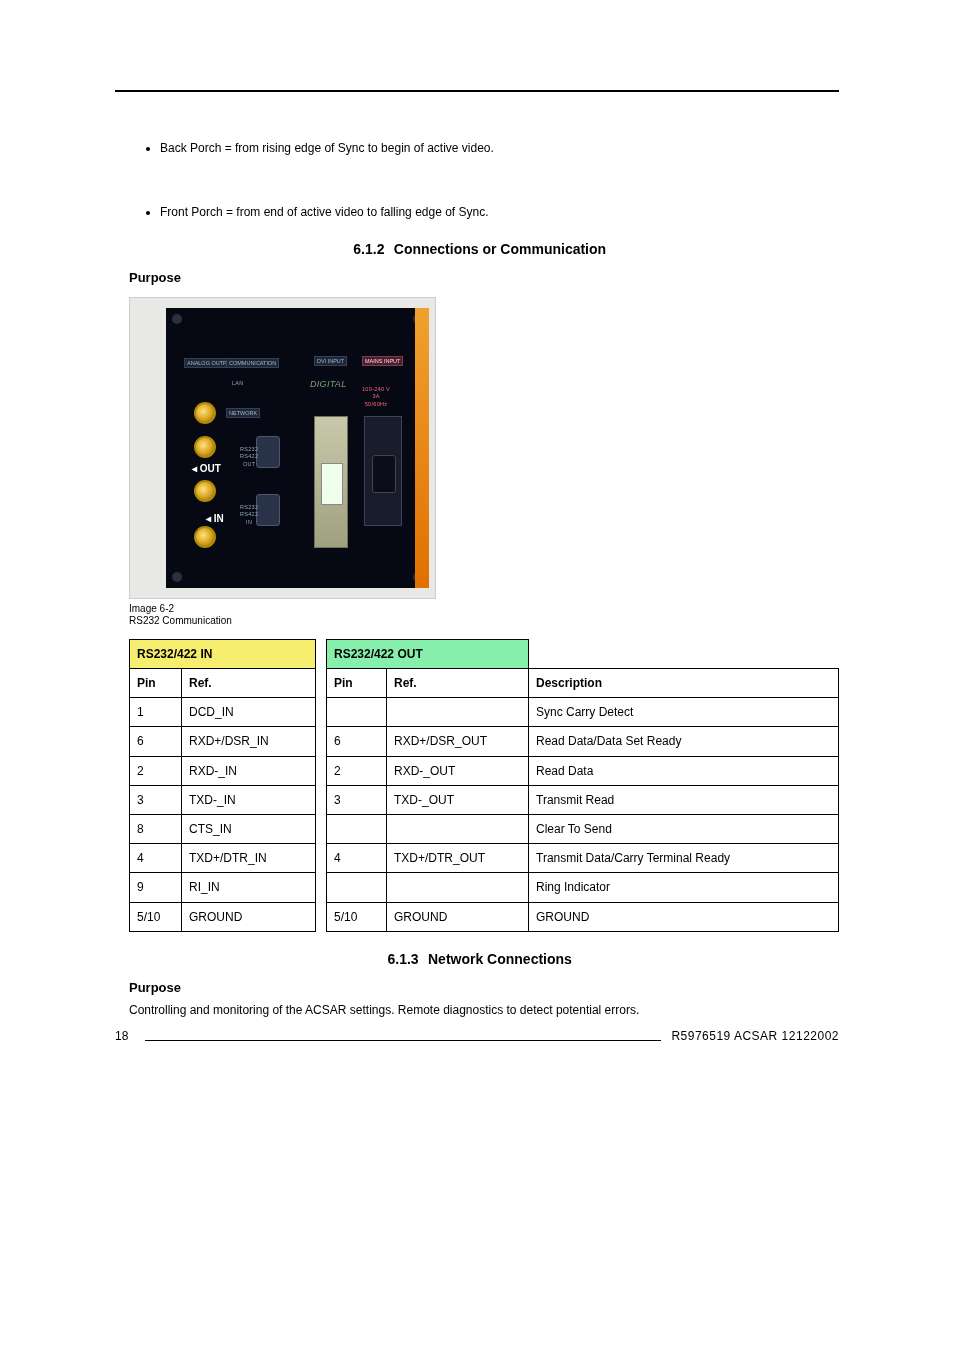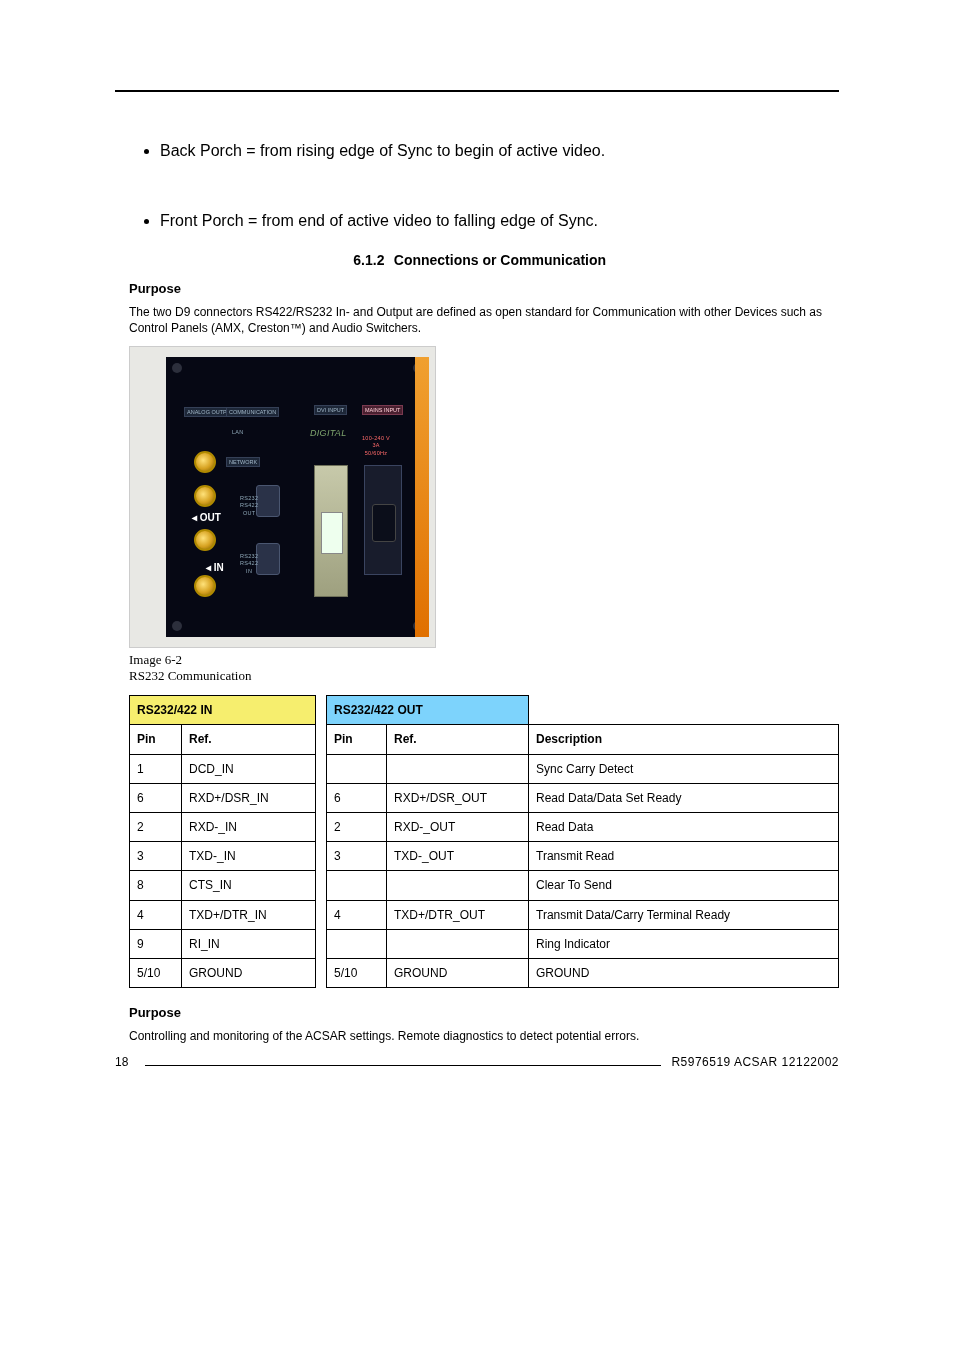--- a/index.html
+++ b/index.html
@@ -16,21 +16,21 @@
   }
   .top-rule {
     border-top: 2px solid #000;
     margin-bottom: 18px;
   }
   ul.notes {
     margin: 0 0 20px 0;
     padding-left: 45px;
   }
   ul.notes li {
-    font-size: 16px;
+    font-size: 12px;
     margin-bottom: 2px;
     margin-top: 48px;
   }
   h3.section-num {
     font-size: 14px;
     font-weight: bold;
     margin: 18px 0 10px 0;
     text-align: center;
   }
   .section-num .num {
@@ -108,23 +108,22 @@
     position:absolute; left:198px; top:108px; width:36px; height:108px;
     background:#181c2c; border:1px solid #3a4460;
   }
   .iec-block .plug { position:absolute; left:7px; top:38px; width:22px; height:36px; background:#0b0e1a; border:1px solid #444; border-radius:3px;}
   .side-strip {
     position:absolute; right:0; top:0; bottom:0; width:14px;
     background: linear-gradient(#f0a030, #e07000);
   }
   .caption {
     margin: 4px 0 12px 14px;
-    font-size: 13px;
+    font-size: 10px;
     line-height: 1.2;
-    font-family: Liberation Serif, serif;
   }
   table.pinout {
     border-collapse: collapse;
     margin: 0 0 16px 14px;
     width: calc(100% - 14px);
     font-size: 12px;
   }
   table.pinout th, table.pinout td {
     border: 1px solid #000;
     padding: 6px 7px;
@@ -136,21 +135,21 @@
   }
   th.sep, td.sep {
     border-top: none !important;
     border-bottom: none !important;
     background: #fff;
     padding: 0 !important;
     width: 10px;
   }
   tr.hdr-top th.sep { border-top: none; border-bottom: none; }
   th.in-hdr  { background: #f6ee6e; }
-  th.out-hdr { background: #7dd3fc; }
+  th.out-hdr { background: #86efac; }
   col.c-pin   { width: 52px; }
   col.c-ref   { width: 134px; }
   col.c-sep   { width: 10px; }
   col.c-pin2  { width: 60px; }
   col.c-ref2  { width: 142px; }
   .footer {
     display:flex;
     align-items:center;
     font-size:12px;
   }
@@ -168,21 +167,20 @@
     <li>Back Porch = from rising edge of Sync to begin of active video.</li>
     <li>Front Porch = from end of active video to falling edge of Sync.</li>
   </ul>
 
   <h3 class="section-num">
     <span class="num">6.1.2</span>
     <span>Connections or Communication</span>
   </h3>
 
   <h4 class="purpose">Purpose</h4>
-  <p class="body">The two D9 connectors RS422/RS232 In- and Output are defined as open standard for Communication with other Devices such as Control Panels (AMX, Creston™) and Audio Switchers.</p>
 
   <div class="figure">
     <div class="panel">
       <div class="screw tl"></div>
         <div class="screw tr"></div>
       <div class="screw bl"></div>
         <div class="screw br"></div>
 
       <div class="badge" style="left:18px;top:50px;">ANALOG
 OUTPUT</div>
@@ -314,20 +312,24 @@
           <td>5/10</td>
           <td>GROUND</td>
           <td class="sep"></td>
           <td>5/10</td>
           <td>GROUND</td>
           <td>GROUND</td>
         </tr>
       </tbody>
   </table>
 
+  <h3 class="section-num">
+    <span class="num">6.1.3</span>
+    <span>Network Connections</span>
+  </h3>
 
   <h4 class="purpose">Purpose</h4>
   <p class="body">Controlling and monitoring of the ACSAR settings. Remote diagnostics to detect potential errors.</p>
 
   <div class="footer">
     <span class="pg">18</span>
     <span class="line"></span>
     <span class="doc">R5976519 ACSAR 12122002</span>
   </div>
 </div>

